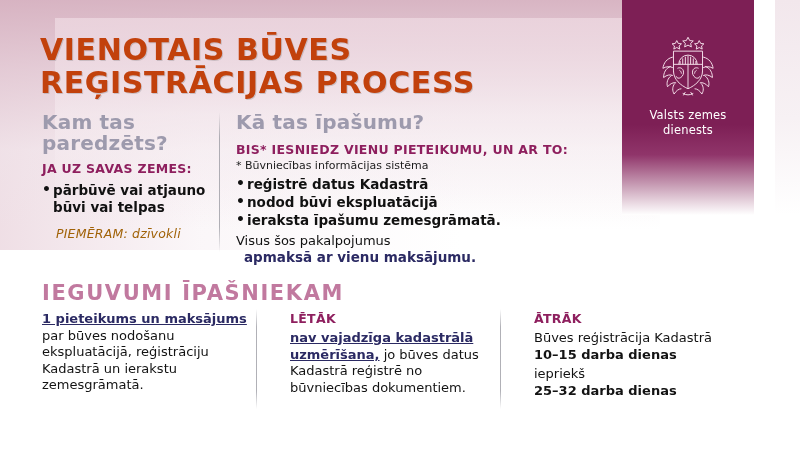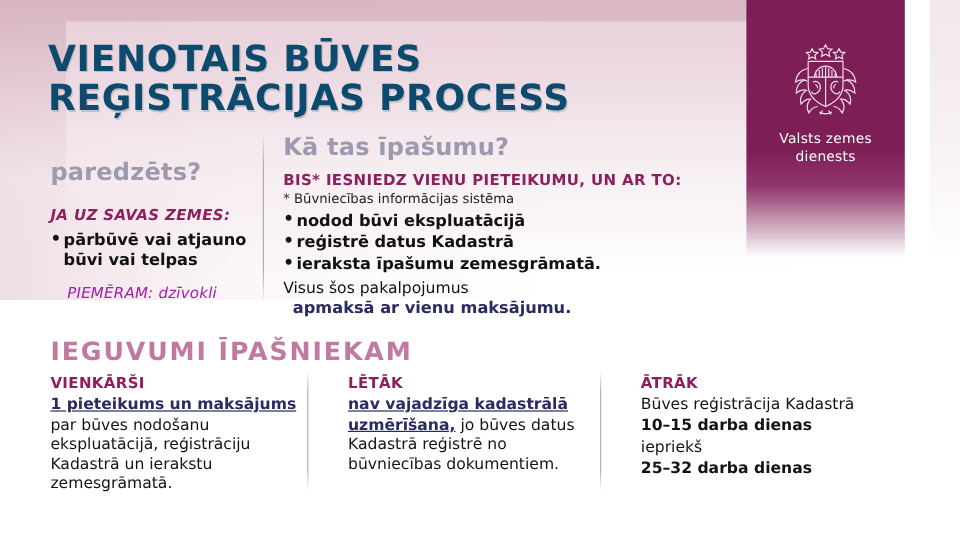--- a/index.html
+++ b/index.html
@@ -37,21 +37,21 @@
   }
   .crest{margin:32px auto 0;display:block;}
   .brand-name{
     margin-top:10px;color:#ffffff;font-size:11.5px;line-height:15px;
     font-family:"DejaVu Sans","Liberation Sans",sans-serif;letter-spacing:.2px;
   }
 
   
   .headline{
     position:absolute;left:40px;top:33px;width:600px;
-    font-size:30px;line-height:33px;font-weight:bold;color:#0c4a6e;
+    font-size:30px;line-height:33px;font-weight:bold;color:#c2410c;
     letter-spacing:.6px;text-shadow:1px 1px 0 rgba(160,150,155,.45);
   }
   .headline span{display:block;}
 
   
   .vdiv{
     position:absolute;width:1px;
     background:linear-gradient(to bottom,rgba(170,170,175,0) 0%,rgba(150,150,158,.75) 18%,rgba(150,150,158,.75) 82%,rgba(170,170,175,0) 100%);
   }
 
@@ -62,21 +62,21 @@
   .kicker{
     font-size:12.5px;font-weight:bold;color:#8e1f5e;letter-spacing:.3px;
   }
   .bullets{margin:0;padding:0;list-style:none;}
   .bullets li{
     font-size:13.5px;font-weight:bold;color:#111;line-height:17px;
     padding-left:11px;position:relative;margin-bottom:1px;
   }
   .bullets li::before{content:"\2022";position:absolute;left:0;top:-1px;font-size:14px;}
   .example{
-    font-size:12.5px;font-style:italic;color:#a21caf;letter-spacing:.2px;
+    font-size:12.5px;font-style:italic;color:#a16207;letter-spacing:.2px;
   }
   .footnote{font-size:11px;color:#1c1c1c;line-height:13px;}
   .plain{font-size:13px;color:#111;line-height:17px;font-weight:normal;}
   .navy-bold{font-size:13.5px;color:#2b2a63;font-weight:bold;line-height:17px;}
 
   
   .benefits-title{
     position:absolute;left:42px;top:281px;
     font-size:21px;font-weight:bold;color:#c1799f;letter-spacing:1.6px;
   }
@@ -144,50 +144,49 @@
 
   <div class="headline">
     <span>VIENOTAIS BŪVES</span>
     <span>REĢISTRĀCIJAS PROCESS</span>
   </div>
 
   <div class="vdiv" style="left:219px;top:112px;height:140px;"></div>
 
   <div style="position:absolute;left:42px;top:112px;width:170px;">
     <div class="col-head">
-      <br>
+      <span>Kam tas</span><br>
       <span>paredzēts?</span>
     </div>
-    <div class="kicker" style="margin-top:17px;font-style:italic;">JA UZ SAVAS ZEMES:</div>
+    <div class="kicker" style="margin-top:7px;">JA UZ SAVAS ZEMES:</div>
     <ul class="bullets" style="margin-top:6px;">
       <li>pārbūvē vai atjauno būvi vai telpas</li>
     </ul>
     <div class="example" style="margin-top:10px;margin-left:14px;">PIEMĒRAM: dzīvokli</div>
   </div>
 
   <div style="position:absolute;left:236px;top:112px;width:400px;">
     <div class="col-head">Kā tas īpašumu?</div>
     <div class="kicker" style="margin-top:9px;">BIS* IESNIEDZ VIENU PIETEIKUMU, UN AR TO:</div>
     <div class="footnote" style="margin-top:2px;">* Būvniecības informācijas sistēma</div>
     <ul class="bullets" style="margin-top:4px;">
+      <li>reģistrē datus Kadastrā</li>
       <li>nodod būvi ekspluatācijā</li>
-      <li>reģistrē datus Kadastrā</li>
       <li>ieraksta īpašumu zemesgrāmatā.</li>
     </ul>
     <div class="plain" style="margin-top:3px;">Visus šos pakalpojumus</div>
     <div class="navy-bold" style="margin-left:8px;">apmaksā ar vienu maksājumu.</div>
   </div>
 
   <div class="benefits-title">IEGUVUMI ĪPAŠNIEKAM</div>
 
   <div class="vdiv" style="left:256px;top:309px;height:100px;"></div>
   <div class="vdiv" style="left:500px;top:309px;height:100px;"></div>
 
   <div class="bcol" style="left:42px;width:205px;">
-    <h4>VIENKĀRŠI</h4>
     <p><span class="b-navy">1 pieteikums un maksājums</span><span> par būves nodošanu ekspluatācijā, reģistrāciju Kadastrā un ierakstu zemesgrāmatā.</span></p>
   </div>
 
   <div class="bcol" style="left:290px;width:200px;">
     <h4>LĒTĀK</h4>
     <p><span class="b-navy">nav vajadzīga kadastrālā uzmērīšana,</span><span> jo būves datus Kadastrā reģistrē no būvniecības dokumentiem.</span></p>
   </div>
 
   <div class="bcol" style="left:534px;width:230px;">
     <h4>ĀTRĀK</h4>

